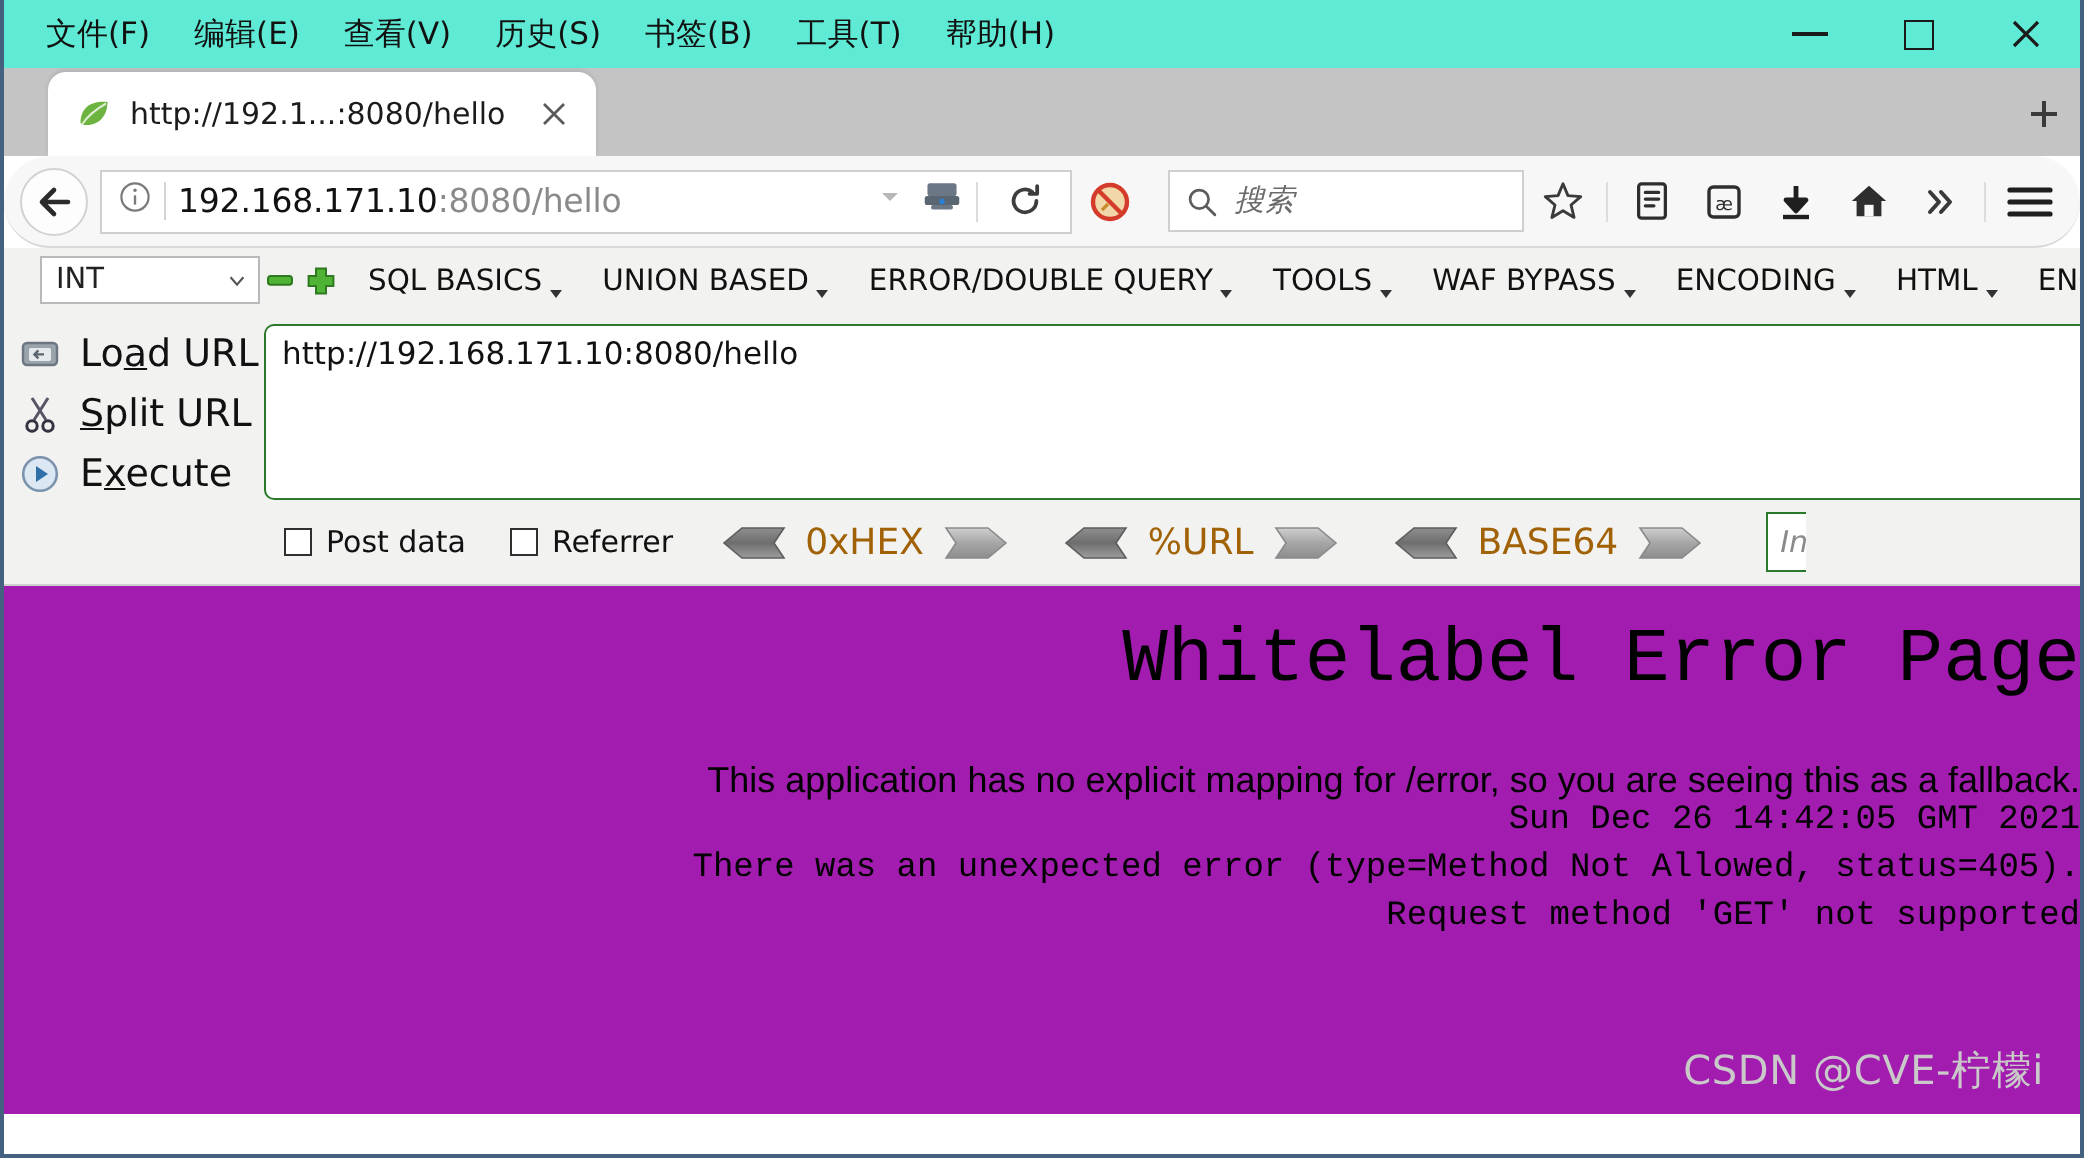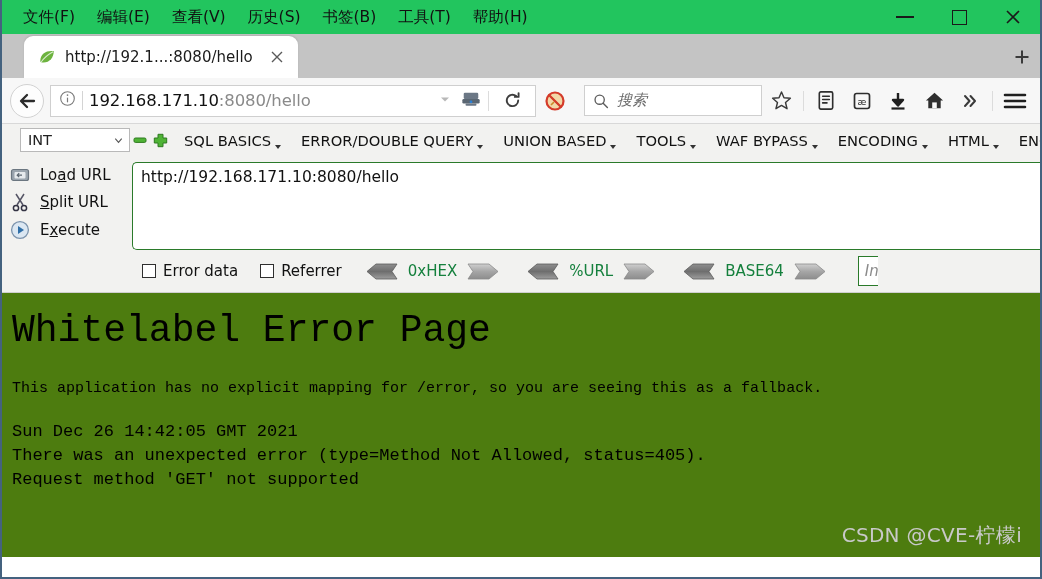--- a/index.html
+++ b/index.html
@@ -16,21 +16,21 @@
     border-left: 2px solid #44627f;
     border-right: 2px solid #44627f;
     border-bottom: 2px solid #44627f;
     overflow: hidden;
   }
 
   
   .titlebar {
     position: relative;
     height: 34px;
-    background: #22c55e;
+    background: #5eead4;
     border-bottom: 0;
     display: flex;
     align-items: center;
   }
   .menubar { display: flex; align-items: center; padding-left: 10px; gap: 0px; }
   .menu-item {
     font-size: 15.5px;
     color: #111;
     padding: 3px 11px;
     white-space: nowrap;
@@ -96,20 +96,21 @@
   
   .navbar {
     position: relative;
     height: 46px;
     background: #f7f7f7;
     border-bottom: 1px solid #d8d8d8;
     display: flex;
     align-items: center;
     padding: 0 8px;
     gap: 2px;
+    border-radius: 23px;
   }
   .navbtn {
     width: 34px; height: 34px;
     border-radius: 50%;
     display: flex; align-items: center; justify-content: center;
     cursor: default;
     flex: 0 0 auto;
   }
   .navbtn.back { border: 1px solid #d2d2d2; background: #fdfdfd; }
   .urlbox {
@@ -214,21 +215,21 @@
     padding-left: 8px;
     display: flex; flex-direction: column;
     gap: 8px;
     padding-top: 4px;
   }
   .hb-action {
     display: flex; align-items: center; gap: 10px;
     cursor: default;
   }
   .hb-action-label {
-    font-size: 15px; color: #111;
+    font-size: 19px; color: #111;
     font-family: "DejaVu Sans", sans-serif;
   }
   .hb-action-label u { text-decoration: underline; }
   .hb-textarea {
     flex: 1 1 auto;
     margin-right: 0px;
     height: 88px;
     background: #ffffff;
     border: 1.4px solid #2a7a2a;
     border-right: none;
@@ -267,21 +268,21 @@
   .hb-codec {
     display: flex; align-items: center; gap: 10px;
     margin-right: 24px;
     flex: 0 0 auto;
   }
   .arrow-l, .arrow-r {
     width: 34px; height: 17px;
     cursor: default;
   }
   .codec-label {
-    font-size: 15px; color: #15803d;
+    font-size: 18px; color: #a16207;
     font-family: "DejaVu Sans", sans-serif;
   }
   .hb-replace {
     height: 30px;
     width: 176px;
     background: #ffffff;
     border: 1.5px solid #2a7a2a;
     display: flex; align-items: center;
     padding: 0 7px;
     flex: 0 0 auto;
@@ -307,39 +308,39 @@
   }
   .hb-replace2 .ph {
     font-size: 15px; font-style: italic; color: #8a8a8a;
     white-space: nowrap;
     font-family: "DejaVu Sans", sans-serif;
   }
 
   
   .content {
     position: relative;
-    background: #4d7c0f;
+    background: #a21caf;
     padding: 14px 0 0 10px;
     height: 264px;
+    text-align: right;
   }
   .wl-title {
     font-family: "Liberation Mono", monospace;
     font-size: 38px;
     font-weight: normal;
     color: #000;
     letter-spacing: 0px;
     line-height: 1.25;
     margin-bottom: 26px;
   }
   .wl-para {
-    font-family: Liberation Mono, monospace;
-    font-size: 15px;
+    font-family: Liberation Sans, sans-serif;
+    font-size: 18px;
     color: #000;
     line-height: 1.0;
-    margin-bottom: 24px;
   }
   .wl-line {
     font-family: "Liberation Mono", monospace;
     font-size: 17px;
     color: #000;
     line-height: 1.42;
   }
   .watermark {
     position: absolute;
     right: 18px; bottom: 8px;
@@ -516,25 +517,25 @@
       <div class="hb-plus">
         <svg width="15" height="15" viewBox="0 0 15 15">
           <path d="M5 1.3 H10 V5 H13.7 V10 H10 V13.7 H5 V10 H1.3 V5 H5 Z" fill="#4fb335" stroke="#2f7a20" stroke-width="1"></path>
         </svg>
       </div>
       <div class="hb-menu">
         <span>SQL BASICS</span>
         <i class="caret-sm"></i>
       </div>
       <div class="hb-menu">
+        <span>UNION BASED</span>
+        <i class="caret-sm"></i>
+      </div>
+      <div class="hb-menu">
         <span>ERROR/DOUBLE QUERY</span>
-        <i class="caret-sm"></i>
-      </div>
-      <div class="hb-menu">
-        <span>UNION BASED</span>
         <i class="caret-sm"></i>
       </div>
       <div class="hb-menu">
         <span>TOOLS</span>
         <i class="caret-sm"></i>
       </div>
       <div class="hb-menu">
         <span>WAF BYPASS</span>
         <i class="caret-sm"></i>
       </div>
@@ -581,21 +582,21 @@
         </div>
 
       </div>
 
       <div class="hb-textarea" placeholder="">http://192.168.171.10:8080/hello</div>
     </div>
 
     <div class="hb-row3">
       <div class="hb-check">
         <span class="cbox"></span>
-        <span class="hb-check-label">Error data</span>
+        <span class="hb-check-label">Post data</span>
       </div>
       <div class="hb-check">
         <span class="cbox"></span>
         <span class="hb-check-label">Referrer</span>
       </div>
 
       <div class="hb-codec">
         <svg class="arrow-l" viewBox="0 0 34 17">
           <defs>
               <linearGradient id="gl1" x1="0" y1="0" x2="0" y2="1">

